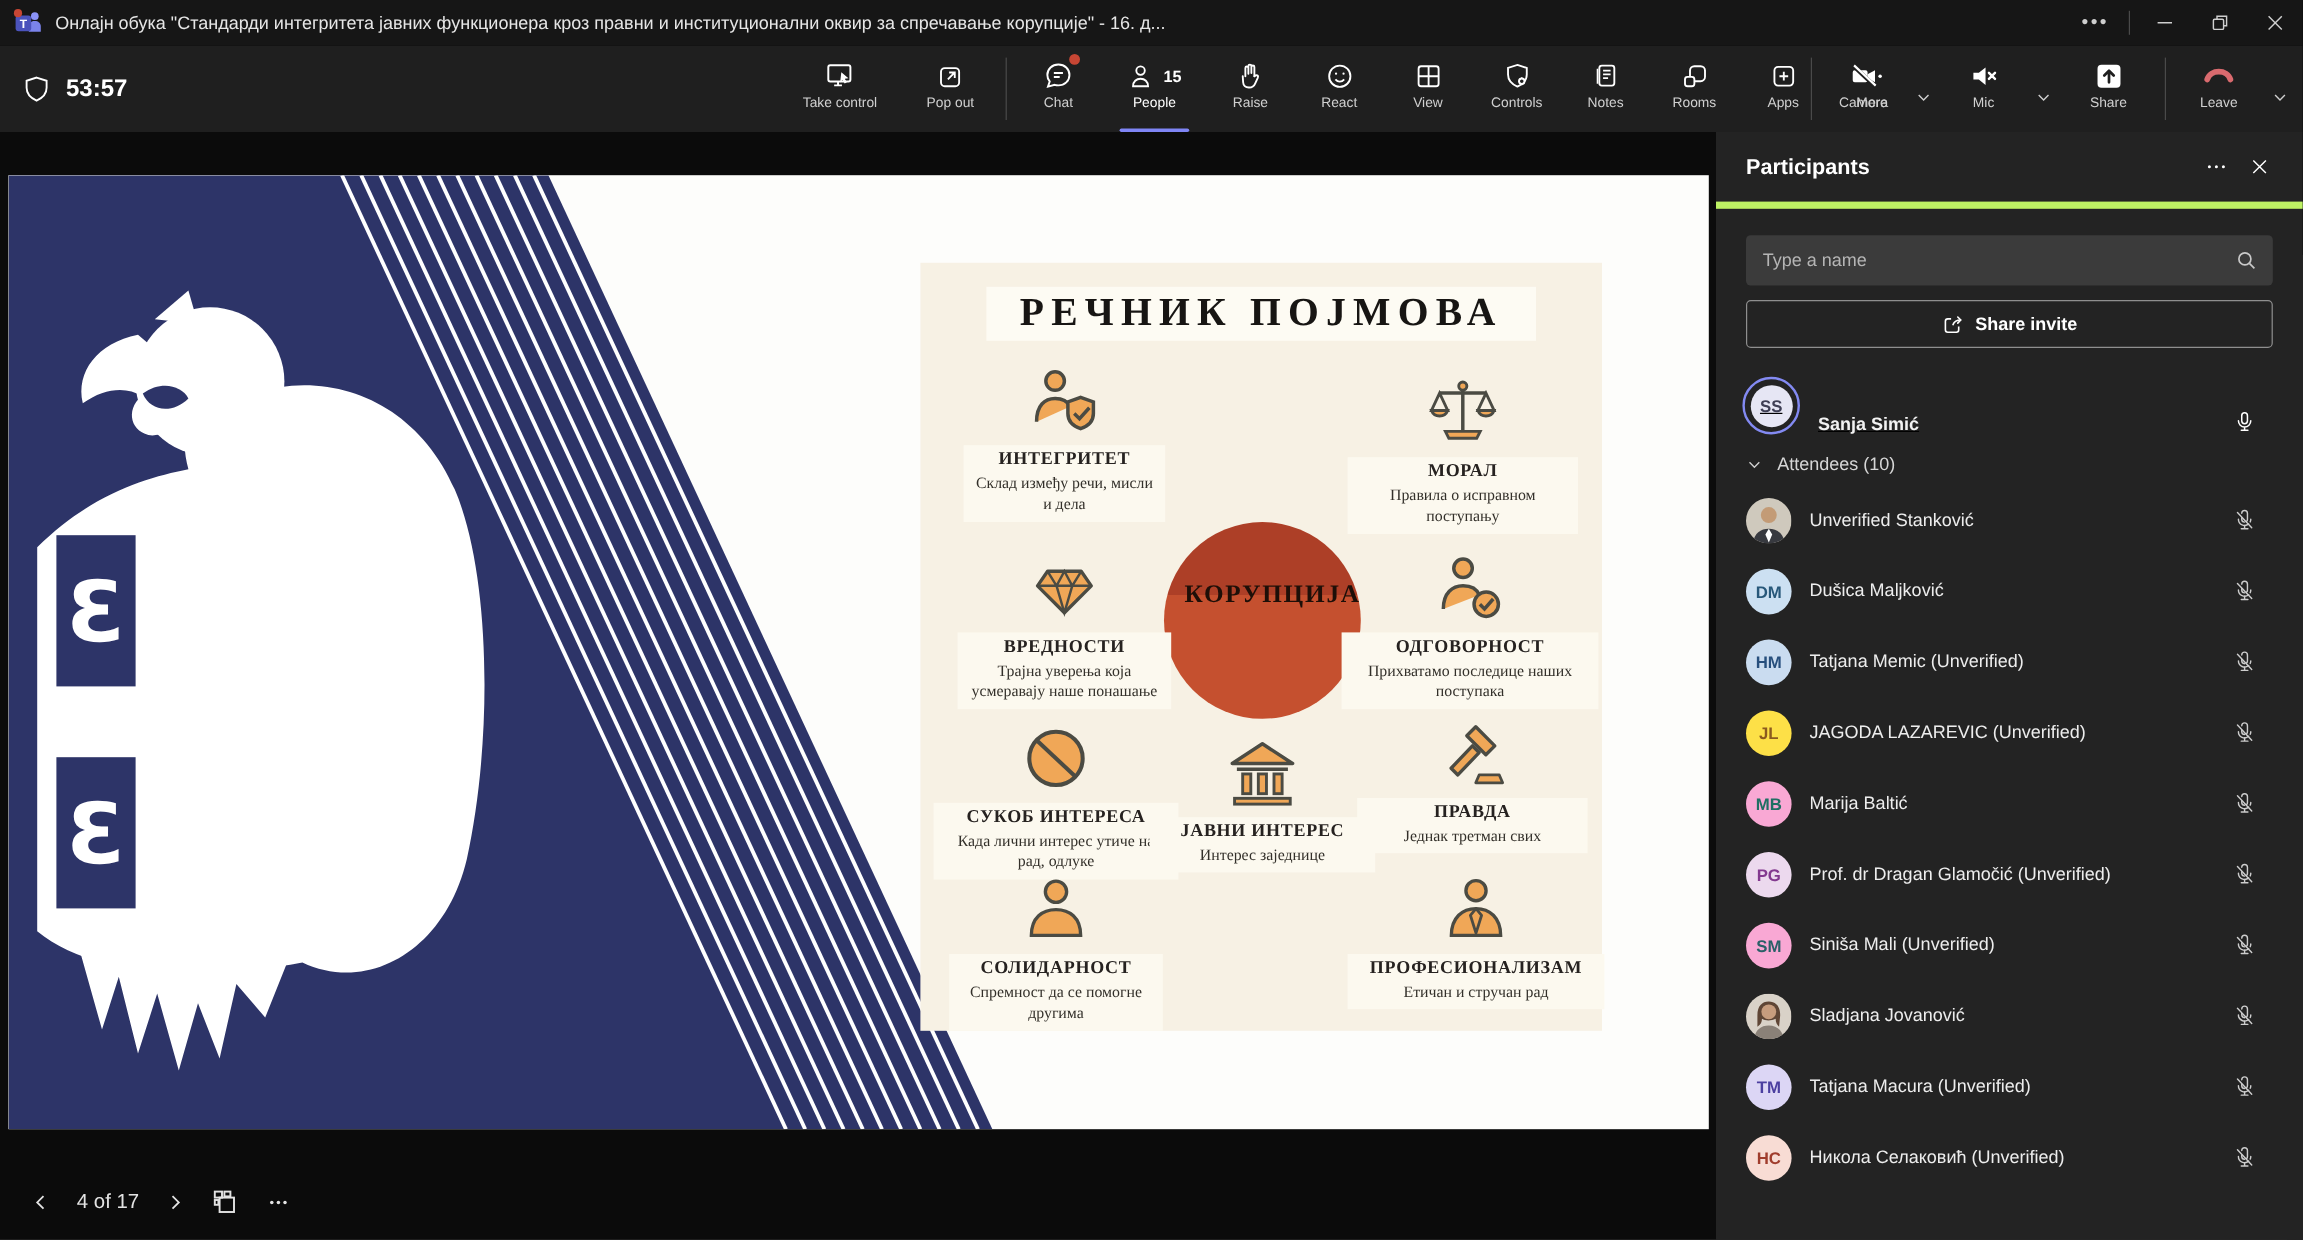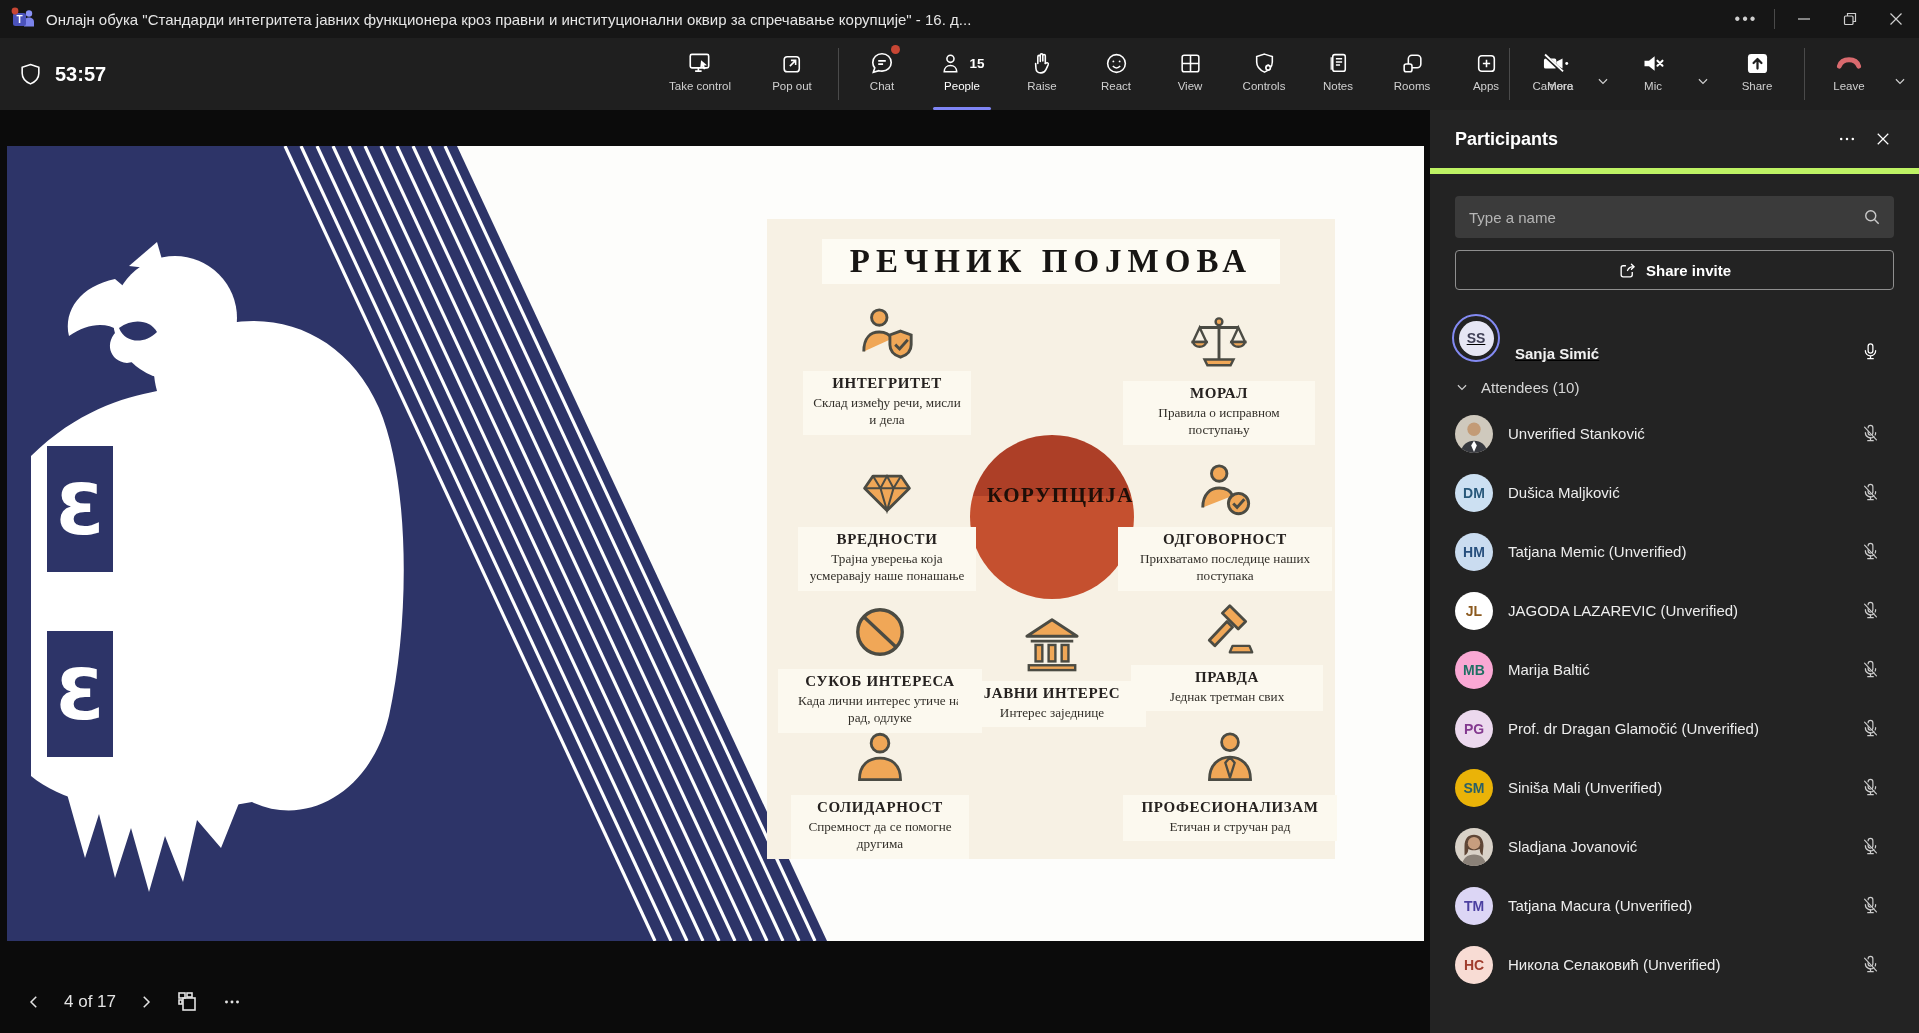--- a/index.html
+++ b/index.html
@@ -640,21 +640,21 @@
           <path d="M9 4.8a3 3 0 0 1 6 0v6.4a3 3 0 0 1-1 2.2"></path>
           <path d="M9 9.5V11a3 3 0 0 0 3 3"></path>
           <path d="M5.5 11a6.5 6.5 0 0 0 10.8 4.9M18.5 11a6.4 6.4 0 0 1-.6 2.8"></path>
           <path d="M12 17.5V21M8.5 21h7"></path>
           <path d="M4.5 4l15 16"></path>
         </svg>
       </span>
     </div>
 
     <div class="arow">
-      <div class="avatar" style="background: #ffffff; color: rgb(140, 90, 31);">JL</div>
+      <div class="avatar" style="background: #fde047; color: rgb(140, 90, 31);">JL</div>
       <span class="aname">JAGODA LAZAREVIC (Unverified)</span>
       <span class="micbox">
         <svg width="19" height="19" viewBox="0 0 24 24" fill="none" stroke="#cdcdcd" stroke-width="1.5" stroke-linecap="round">
           <path d="M9 4.8a3 3 0 0 1 6 0v6.4a3 3 0 0 1-1 2.2"></path>
           <path d="M9 9.5V11a3 3 0 0 0 3 3"></path>
           <path d="M5.5 11a6.5 6.5 0 0 0 10.8 4.9M18.5 11a6.4 6.4 0 0 1-.6 2.8"></path>
           <path d="M12 17.5V21M8.5 21h7"></path>
           <path d="M4.5 4l15 16"></path>
         </svg>
       </span>
@@ -682,21 +682,21 @@
           <path d="M9 4.8a3 3 0 0 1 6 0v6.4a3 3 0 0 1-1 2.2"></path>
           <path d="M9 9.5V11a3 3 0 0 0 3 3"></path>
           <path d="M5.5 11a6.5 6.5 0 0 0 10.8 4.9M18.5 11a6.4 6.4 0 0 1-.6 2.8"></path>
           <path d="M12 17.5V21M8.5 21h7"></path>
           <path d="M4.5 4l15 16"></path>
         </svg>
       </span>
     </div>
 
     <div class="arow">
-      <div class="avatar" style="background: #eab308; color: rgb(42, 96, 104);">SM</div>
+      <div class="avatar" style="background: #f9a8d4; color: rgb(42, 96, 104);">SM</div>
       <span class="aname">Siniša Mali (Unverified)</span>
       <span class="micbox">
         <svg width="19" height="19" viewBox="0 0 24 24" fill="none" stroke="#cdcdcd" stroke-width="1.5" stroke-linecap="round">
           <path d="M9 4.8a3 3 0 0 1 6 0v6.4a3 3 0 0 1-1 2.2"></path>
           <path d="M9 9.5V11a3 3 0 0 0 3 3"></path>
           <path d="M5.5 11a6.5 6.5 0 0 0 10.8 4.9M18.5 11a6.4 6.4 0 0 1-.6 2.8"></path>
           <path d="M12 17.5V21M8.5 21h7"></path>
           <path d="M4.5 4l15 16"></path>
         </svg>
       </span>

